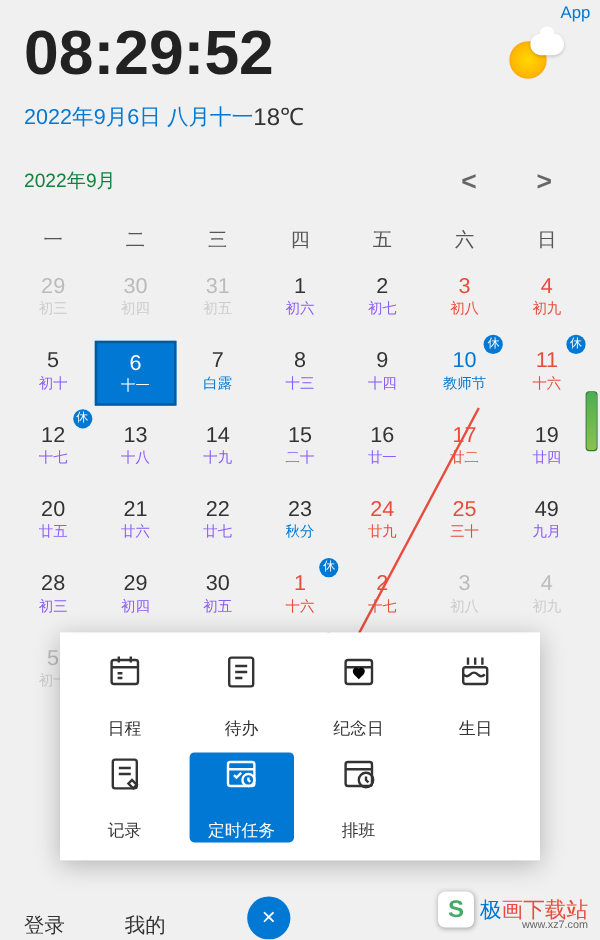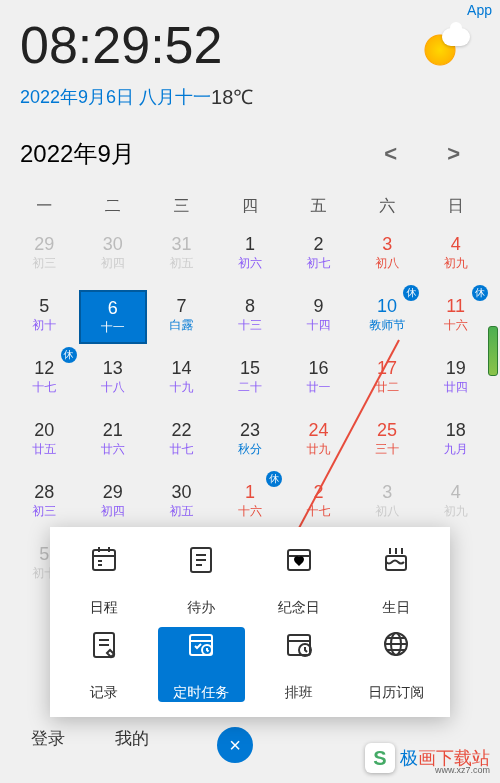--- a/index.html
+++ b/index.html
@@ -1,29 +1,29 @@
 <!DOCTYPE html>
 <html><head>
 <meta charset="utf-8">
 <style>
 *{margin:0;padding:0;box-sizing:border-box;font-family:"Microsoft YaHei",sans-serif}
 body{width:500px;height:783px;background:#f0f0f0;position:relative;overflow:hidden}
 .app-label{position:absolute;top:2px;right:8px;color:#0078d4;font-size:14px}
 .header{padding:15px 20px 10px}
-.time{font-size:52px;font-weight:400;color:#222}
+.time{font-size:52px;font-weight:700;color:#222}
 .date-row{display:flex;align-items:center;margin-top:8px}
 .date{color:#0078d4;font-size:18px}
 .temp{font-size:20px;color:#333}
 .weather{position:absolute;top:20px;right:30px;width:50px;height:50px}
 .sun{width:30px;height:30px;background:radial-gradient(circle,#ffd700,#ffa500);border-radius:50%;position:absolute;left:5px;top:15px}
 .sun::before{content:"";position:absolute;inset:-8px;background:radial-gradient(circle,transparent 14px,#ffa500 15px,transparent 16px);border-radius:50%}
 .cloud{width:28px;height:18px;background:#fff;border-radius:20px;position:absolute;right:0;top:8px;box-shadow:0 1px 3px rgba(0,0,0,.2)}
 .cloud::before{content:"";position:absolute;width:12px;height:12px;background:#fff;border-radius:50%;top:-6px;left:8px}
 .month-row{display:flex;justify-content:space-between;align-items:center;padding:18px 40px 10px 20px}
-.month-label{font-size:24px;color:#000000}
+.month-label{font-size:16px;color:#15803d}
 .nav-arrows{display:flex;gap:50px}
 .arrow{font-size:22px;color:#666;cursor:pointer;font-weight:bold}
 .weekdays{display:grid;grid-template-columns:repeat(7,1fr);padding:10px 10px 5px;text-align:center}
 .weekday{font-size:16px;color:#555;padding:6px 0}
 .calendar{display:grid;grid-template-columns:repeat(7,1fr);padding:0 10px;row-gap:8px}
 .daycell{text-align:center;padding:6px 2px;position:relative;cursor:pointer;min-height:54px}
 .daynum{font-size:18px;color:#333;line-height:1.2}
 .daysub{font-size:12px;color:#8b5cf6;line-height:1.3}
 .dim .daynum{color:#bbb}
 .dim .daysub{color:#ccc}
@@ -42,21 +42,21 @@
 .red-line::after{content:"";position:absolute;bottom:-2px;left:-5px;border-left:6px solid transparent;border-right:6px solid transparent;border-top:14px solid #e74c3c}
 .popup{position:absolute;left:50px;top:527px;width:400px;height:190px;background:#fff;box-shadow:0 4px 20px rgba(0,0,0,.25);z-index:20;padding:15px 10px}
 .popup-grid{display:grid;grid-template-columns:repeat(4,1fr);gap:10px;height:100%}
 .popup-item{display:flex;flex-direction:column;align-items:center;justify-content:center;cursor:pointer;border-radius:4px;gap:24px}
 .popup-item.active{background:#0078d4}
 .popup-item.active .pi-label{color:#fff}
 .pi-icon{width:32px;height:32px;display:flex;align-items:center;justify-content:center}
 .pi-icon svg{width:30px;height:30px;stroke:#333;fill:none;stroke-width:2}
 .popup-item.active .pi-icon svg{stroke:#fff}
 .pi-label{font-size:14px;color:#333}
-.footer{position:absolute;bottom:0;left:0;right:0;height:56px;display:flex;align-items:flex-start;padding:0 31px;background:#f0f0f0}
+.footer{position:absolute;bottom:0;left:0;right:0;height:56px;display:flex;align-items:flex-end;padding:0 20px;background:#f0f0f0}
 .footer-btn{font-size:17px;color:#333;margin-right:50px;cursor:pointer}
 .close-btn{width:36px;height:36px;border-radius:50%;background:#0078d4;color:#fff;display:flex;align-items:center;justify-content:center;font-size:20px;margin-left:18px;cursor:pointer}
 .wm{position:absolute;bottom:10px;right:10px;display:flex;align-items:center;gap:5px;z-index:30}
 .wm-s{width:30px;height:30px;background:#fff;border-radius:6px;display:flex;align-items:center;justify-content:center;color:#4a6;font-weight:bold;font-size:20px;box-shadow:0 1px 4px rgba(0,0,0,.3)}
 .wm-txt{font-size:18px;font-weight:normal}
 .wm-t1{color:#0078d4}
 .wm-t2{color:#e74c3c}
 .wm-sub{position:absolute;bottom:-2px;right:0;font-size:9px;color:#666}
 </style>
 </head>
@@ -199,21 +199,21 @@
     </div>
     <div class="daycell weekend">
       <div class="daynum">24</div>
       <div class="daysub">廿九</div>
     </div>
     <div class="daycell weekend">
       <div class="daynum">25</div>
       <div class="daysub">三十</div>
     </div>
     <div class="daycell ">
-      <div class="daynum">18</div>
+      <div class="daynum">49</div>
       <div class="daysub">九月</div>
     </div>
     <div class="daycell ">
       <div class="daynum">28</div>
       <div class="daysub">初三</div>
     </div>
     <div class="daycell ">
       <div class="daynum">29</div>
       <div class="daysub">初四</div>
     </div>
@@ -339,32 +339,20 @@
         <div class="pi-icon">
           <svg viewBox="0 0 30 30">
             <rect x="4" y="6" width="22" height="20" rx="2"></rect>
             <line x1="4" y1="12" x2="26" y2="12"></line>
             <circle cx="21" cy="21" r="6"></circle>
             <path d="M21 18 v3 l2 2"></path>
           </svg>
         </div>
         <div class="pi-label">排班</div>
       </div>
-      <div class="popup-item">
-        <div class="pi-icon">
-          <svg viewBox="0 0 30 30">
-            <circle cx="15" cy="15" r="11"></circle>
-            <ellipse cx="15" cy="15" rx="5" ry="11"></ellipse>
-            <line x1="4" y1="15" x2="26" y2="15"></line>
-            <line x1="6" y1="9" x2="24" y2="9"></line>
-            <line x1="6" y1="21" x2="24" y2="21"></line>
-          </svg>
-        </div>
-        <div class="pi-label">日历订阅</div>
-      </div>
     </div>
 </div>
 
 <div class="footer">
   <div class="footer-btn">登录</div>
   <div class="footer-btn">我的</div>
   <div class="close-btn">×</div>
 </div>
 
 <div class="wm">

